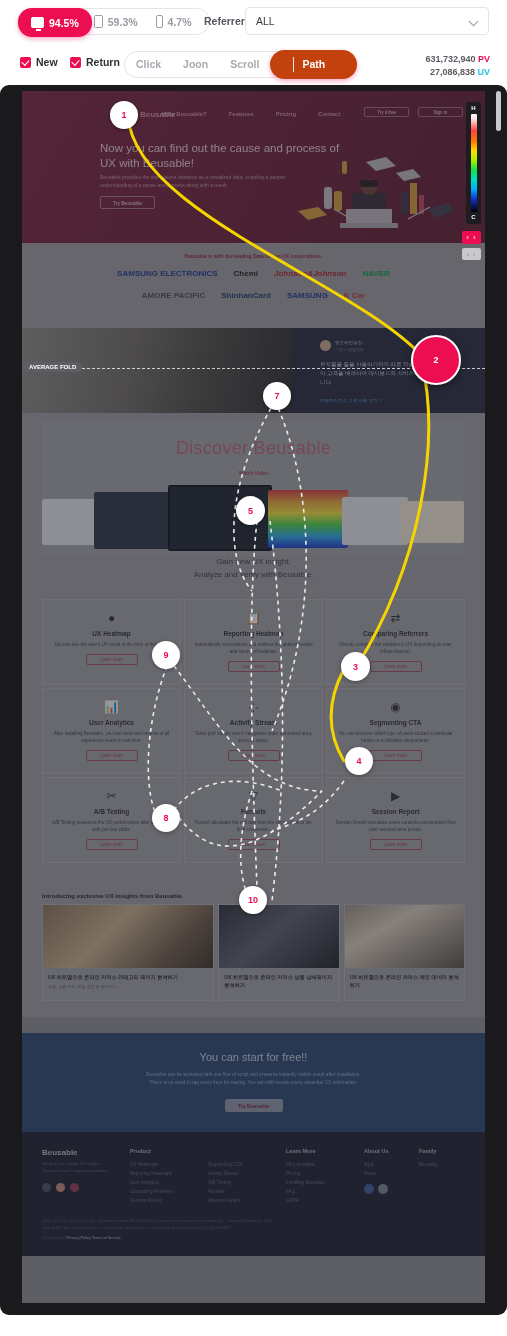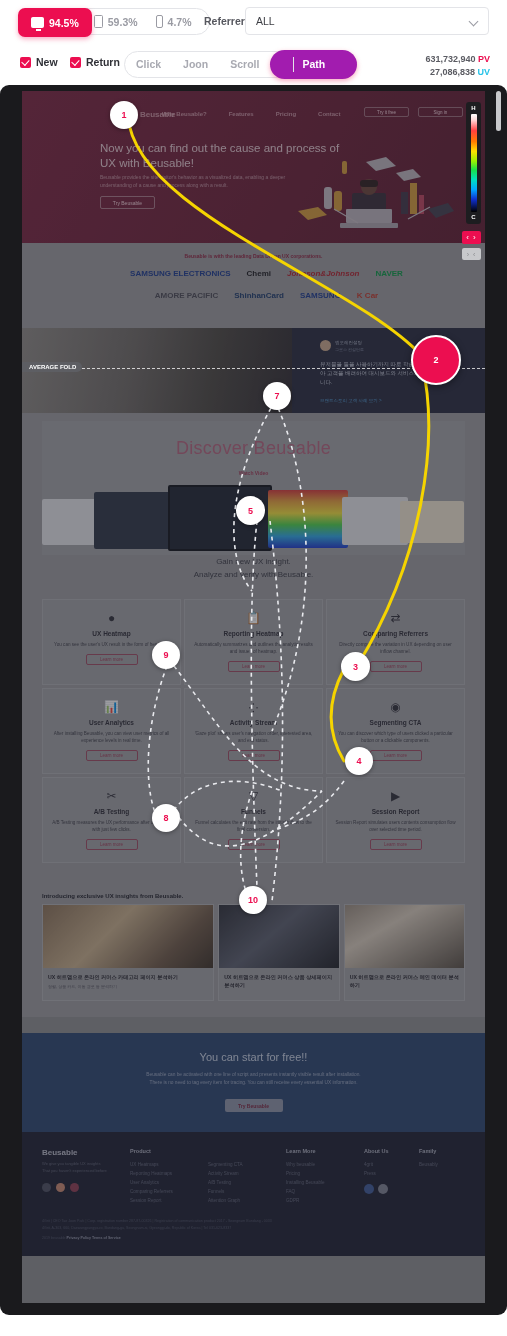--- a/index.html
+++ b/index.html
@@ -19,21 +19,21 @@
     border:1px solid #e3e4e8; border-radius:14px;
     display:flex; align-items:center; padding:0 8px 0 0;
   }
   .dev {
     display:flex; align-items:center; gap:5px; height:27px;
     padding:0 9px; font-size:10.5px; color:#9a9ba3; font-weight:bold;
     position:relative;
   }
   .dev.active {
     position:absolute; left:-1px; top:-1px; height:29px;
-    background:#ec0e50; color:#fff; border-radius:7px; padding:0 13px;
+    background:#ec0e50; color:#fff; border-radius:14px; padding:0 13px;
     box-shadow:0 2px 5px rgba(236,14,80,.35);
   }
   .icon-monitor { width:13px; height:11px; border:1.6px solid currentColor; border-radius:1.5px; position:relative; }
   .icon-monitor::after { content:""; position:absolute; left:4px; bottom:-4px; width:5px; height:2.5px; background:currentColor; }
   .icon-monitor.fill { background:currentColor; }
   .icon-tablet { width:9px; height:13px; border:1.6px solid currentColor; border-radius:1.5px; }
   .icon-phone  { width:7px; height:13px; border:1.6px solid currentColor; border-radius:2px; }
 
   .ref-label { position:absolute; left:204px; top:15px; font-size:10.5px; color:#57585f; font-weight:bold; }
   .ref-select {
@@ -52,21 +52,21 @@
   .chk::after { content:""; position:absolute; left:3px; top:1px; width:3.5px; height:6px;
                 border-right:1.6px solid #fff; border-bottom:1.6px solid #fff; transform:rotate(42deg); }
   .chk-label { font-size:10.5px; color:#2f3036; font-weight:bold; }
 
   .mode-group {
     position:absolute; left:124px; top:8px; height:27px;
     border:1px solid #e3e4e8; border-radius:14px; display:flex; align-items:center;
   }
   .mode { padding:0 11px; font-size:10.5px; color:#a8a9b1; font-weight:bold; line-height:27px; }
   .mode.active {
-    background:#a21caf; color:#fff; border-radius:15px; height:29px; line-height:29px;
+    background:#c2410c; color:#fff; border-radius:15px; height:29px; line-height:29px;
     padding:0 32px; box-shadow:0 2px 5px rgba(236,14,80,.35); margin-right:-1px;
   }
   .divider { position:absolute; left:293px; top:14px; width:1px; height:15px; background:#e3e4e8; }
   .live-btn {
     position:absolute; left:305px; top:8px; height:27px;
     border:1px solid #e3e4e8; border-radius:14px;
     display:flex; align-items:center; gap:6px; padding:0 13px 0 5px;
   }
   .live-ic { width:17px; height:17px; border-radius:50%; background:#f5911e; position:relative; }
   .live-ic::after { content:""; position:absolute; left:4.5px; top:4.5px; width:8px; height:8px;
@@ -105,21 +105,21 @@
             color:#dfb9c5; opacity:.72; }
   .hero-btn { position:absolute; left:78px; top:105px; width:55px; height:13px;
               border:.7px solid rgba(255,255,255,.4); border-radius:2px; font-size:5px;
               color:#f0cdd8; display:flex; align-items:center; justify-content:center; }
   .hero-art { position:absolute; right:30px; bottom:0; width:175px; height:96px; opacity:.85; }
 
   
   .logos { position:relative; height:85px; background:#9b9ca0; }
   .logos-t { position:absolute; top:10px; width:100%; text-align:center; font-size:5px;
              color:#8e2340; font-weight:bold; }
-  .logo-row { position:absolute; width:100%; display:flex; justify-content:center; gap:16px;margin-left:13px; }
+  .logo-row { position:absolute; width:100%; display:flex; justify-content:center; gap:16px; }
   .logo-row.r1 { top:26px; } .logo-row.r2 { top:48px; }
   .lg { font-size:8px; font-weight:bold; display:flex; align-items:center; }
 
   
   .testi { position:relative; height:85px; background:#252a3d; overflow:hidden; }
   .testi-img { position:absolute; left:0; top:0; width:270px; height:85px;
     background:linear-gradient(100deg,#8e8b86 0%,#6e6a66 40%,#4a4742 70%,#2e2b30 100%); }
   .testi-av { position:absolute; left:298px; top:12px; width:11px; height:11px; border-radius:50%;
               background:#c9a88c; }
   .testi-n { position:absolute; left:313px; top:12px; font-size:4.5px; color:#aab0c4; }

